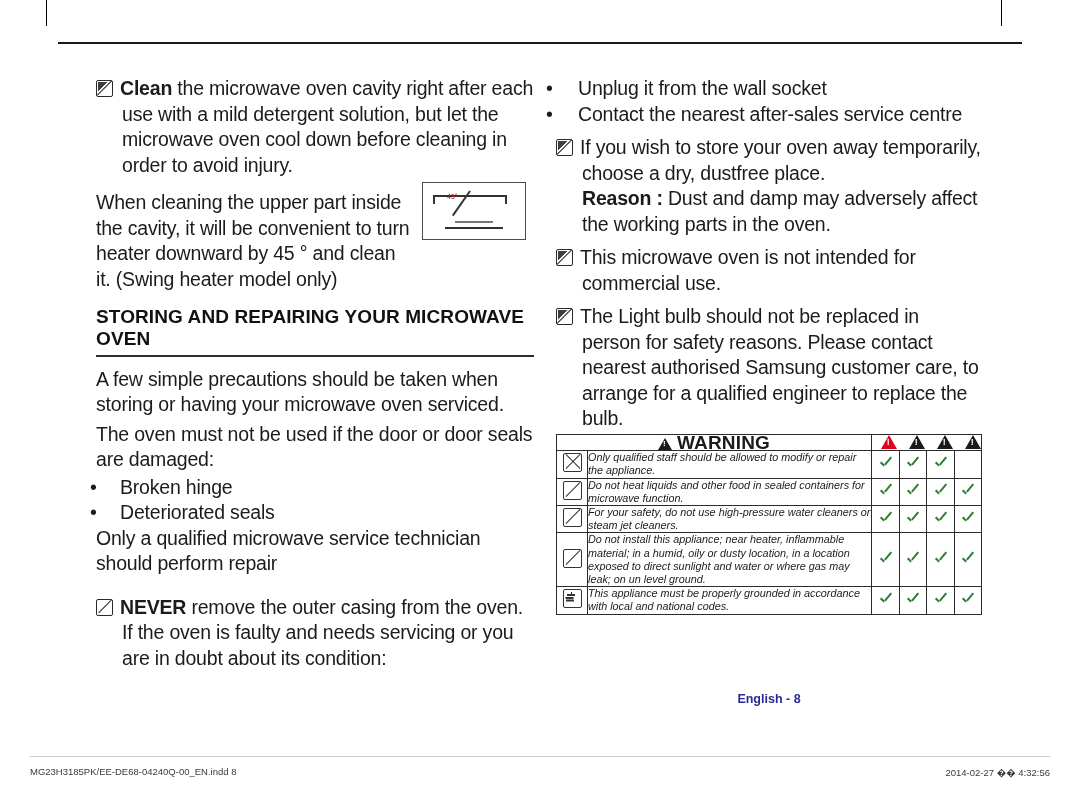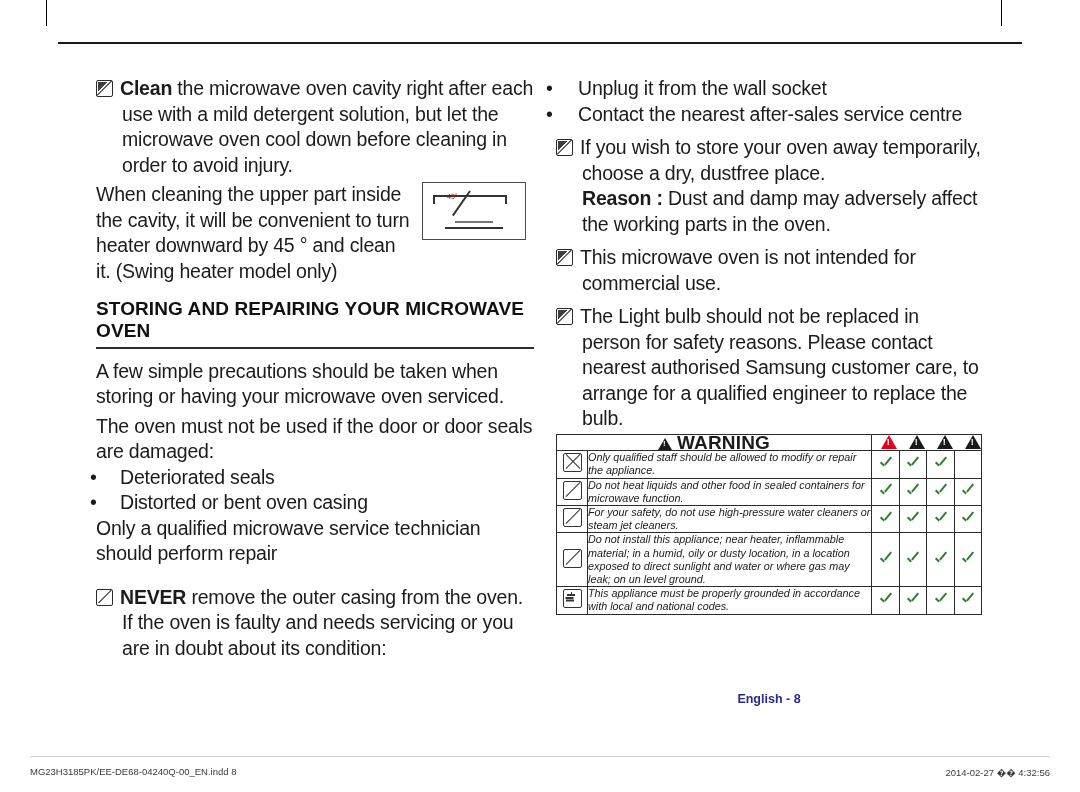--- a/index.html
+++ b/index.html
@@ -343,41 +343,41 @@
   <div class="crop-mark crop-v" style="left:1001px;top:0;"></div>
 
   <div class="rule-top"></div>
 
   <div class="col-left">
 
     <p class="body indent-hang" style="margin-bottom:2px;">
       <span class="mk mk-diag"></span><span class="bold">Clean</span><span> the microwave oven cavity right after each use with a mild detergent solution, but let the microwave oven cool down before cleaning in order to avoid injury.</span>
     </p>
 
-    <p class="body" style="width:318px;margin-top:4px;">
+    <p class="body" style="width:318px;margin-top:12px;">
       <span>When cleaning the upper part inside the cavity, it will be convenient to turn heater downward by 45 ° and clean it. (Swing heater model only)</span>
     </p>
 
     <div style="height:14px;"></div>
 
     <h2 class="section">STORING AND REPAIRING YOUR MICROWAVE OVEN</h2>
     <div class="section-rule"></div>
 
     <p class="body">
       <span>A few simple precautions should be taken when storing or having your microwave oven serviced.</span>
     </p>
     <p class="body" style="margin-top:4px;">
       <span>The oven must not be used if the door or door seals are damaged:</span>
     </p>
 
+    <p class="body" style="padding-left:22px;text-indent:-14px;margin-top:2px;">
+      <span class="bul">•</span><span>Broken hinge</span>
+    </p>
     <p class="body" style="padding-left:22px;text-indent:-14px;">
       <span class="bul">•</span><span>Deteriorated seals</span>
-    </p>
-    <p class="body" style="padding-left:22px;text-indent:-14px;">
-      <span class="bul">•</span><span>Distorted or bent oven casing</span>
     </p>
 
     <p class="body" style="margin-top:0;">
       <span>Only a qualified microwave service technician should perform repair</span>
     </p>
 
     <p class="body indent-hang" style="margin-top:18px;">
       <span class="mk-ban"></span><span class="bold">NEVER</span><span> remove the outer casing from the oven. If the oven is faulty and needs servicing or you are in doubt about its condition:</span>
     </p>
   </div>

